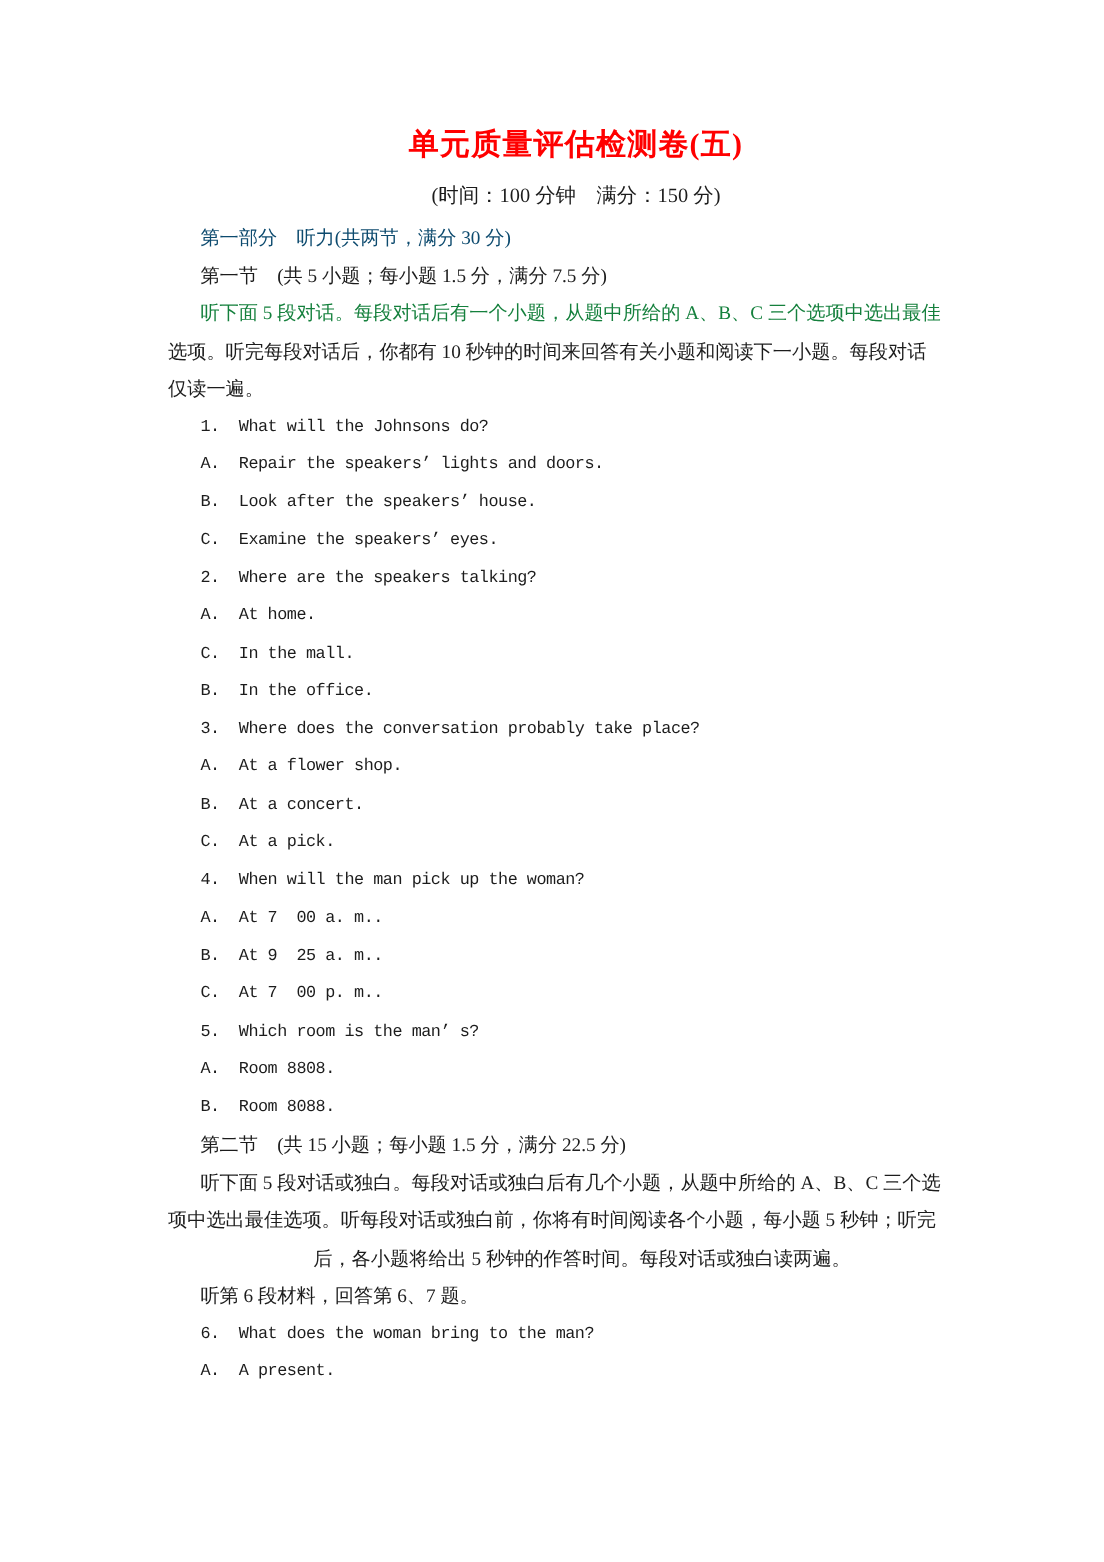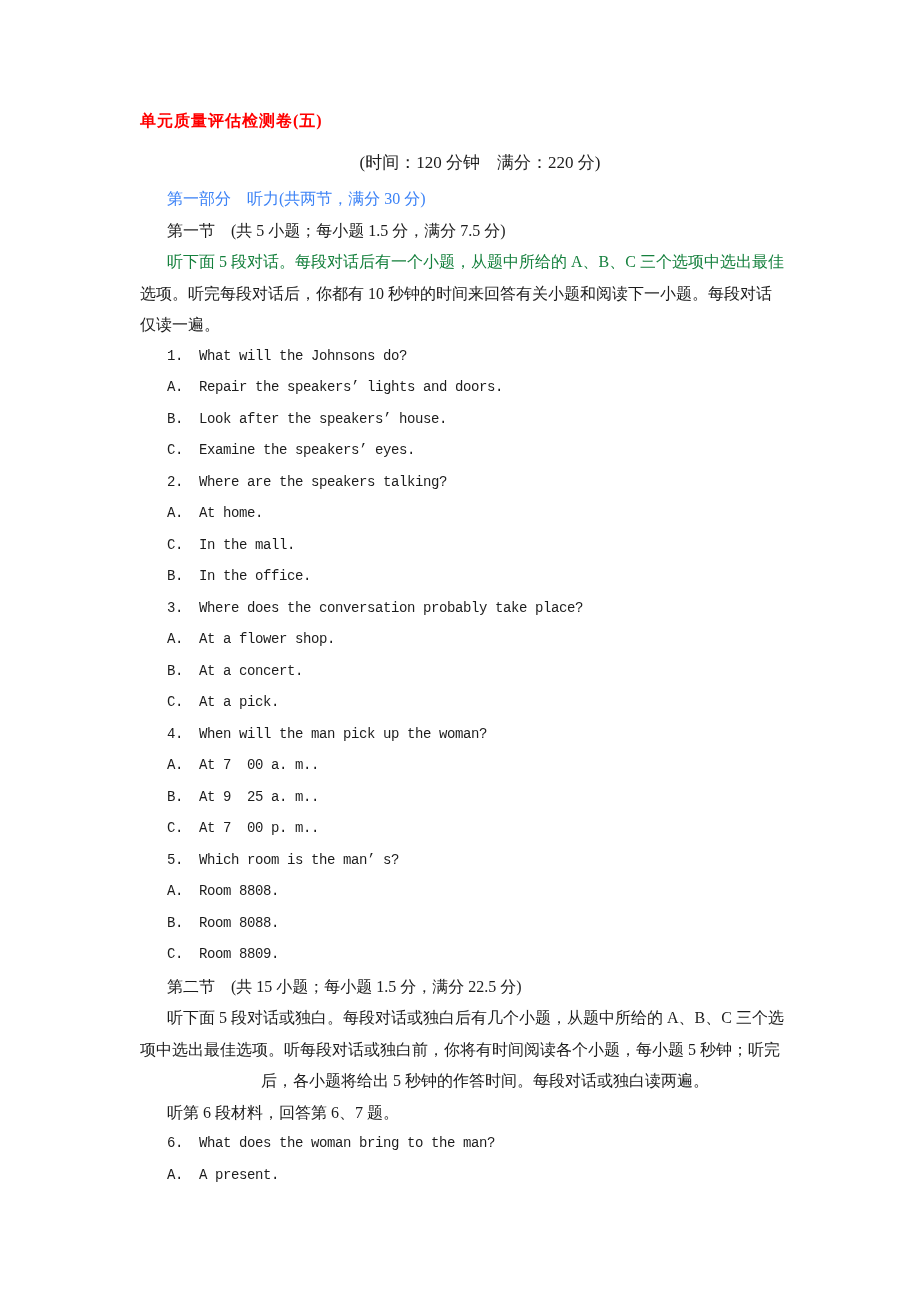--- a/index.html
+++ b/index.html
@@ -12,24 +12,24 @@
     width: 920px;
     height: 1302px;
     background: #ffffff;
     overflow: hidden;
   }
   .doc-title {
     position: absolute;
     top: 104px;
     left: 140px;
     width: 680px;
-    text-align: left;
+    text-align: center;
     font-family: "Liberation Serif", "DejaVu Serif", serif;
     font-weight: bold;
-    font-size: 16px;
+    font-size: 25px;
     line-height: 34px;
     letter-spacing: 1px;
   }
   .doc-subtitle {
     position: absolute;
     top: 149px;
     left: 140px;
     width: 680px;
     text-align: center;
     font-family: "Liberation Serif", "DejaVu Serif", serif;
@@ -58,23 +58,23 @@
   }
   .line.indent {
     padding-left: 27px;
   }
 </style>
 </head>
 <body>
 
 <div class="page" style="background: rgb(255, 255, 255);">
   <div class="doc-title" style="color: rgb(255, 0, 0);">单元质量评估检测卷(五)</div>
-  <div class="doc-subtitle" style="color: rgb(28, 28, 28);">(时间：120 分钟　满分：220 分)</div>
+  <div class="doc-subtitle" style="color: rgb(28, 28, 28);">(时间：100 分钟　满分：150 分)</div>
   <div class="exam-body">
-      <div class="line cn indent" style="color: #3b82f6;">第一部分　听力(共两节，满分 30 分)</div>
+      <div class="line cn indent" style="color: #0c4a6e;">第一部分　听力(共两节，满分 30 分)</div>
       <div class="line cn indent" style="color: rgb(28, 28, 28);">第一节　(共 5 小题；每小题 1.5 分，满分 7.5 分)</div>
       <div class="line cn indent" style="color: #15803d;">听下面 5 段对话。每段对话后有一个小题，从题中所给的 A、B、C 三个选项中选出最佳</div>
       <div class="line cn" style="color: rgb(28, 28, 28);">选项。听完每段对话后，你都有 10 秒钟的时间来回答有关小题和阅读下一小题。每段对话</div>
       <div class="line cn" style="color: rgb(28, 28, 28);">仅读一遍。</div>
       <div class="line en indent" style="color: rgb(28, 28, 28);">1.  What will the Johnsons do?</div>
       <div class="line en indent" style="color: rgb(28, 28, 28);">A.  Repair the speakers’ lights and doors.</div>
       <div class="line en indent" style="color: rgb(28, 28, 28);">B.  Look after the speakers’ house.</div>
       <div class="line en indent" style="color: rgb(28, 28, 28);">C.  Examine the speakers’ eyes.</div>
       <div class="line en indent" style="color: rgb(28, 28, 28);">2.  Where are the speakers talking?</div>
       <div class="line en indent" style="color: rgb(28, 28, 28);">A.  At home.</div>
@@ -84,21 +84,20 @@
       <div class="line en indent" style="color: rgb(28, 28, 28);">A.  At a flower shop.</div>
       <div class="line en indent" style="color: rgb(28, 28, 28);">B.  At a concert.</div>
       <div class="line en indent" style="color: rgb(28, 28, 28);">C.  At a pick.</div>
       <div class="line en indent" style="color: rgb(28, 28, 28);">4.  When will the man pick up the woman?</div>
       <div class="line en indent" style="color: rgb(28, 28, 28);">A.  At 7  00 a. m..</div>
       <div class="line en indent" style="color: rgb(28, 28, 28);">B.  At 9  25 a. m..</div>
       <div class="line en indent" style="color: rgb(28, 28, 28);">C.  At 7  00 p. m..</div>
       <div class="line en indent" style="color: rgb(28, 28, 28);">5.  Which room is the man’ s?</div>
       <div class="line en indent" style="color: rgb(28, 28, 28);">A.  Room 8808.</div>
       <div class="line en indent" style="color: rgb(28, 28, 28);">B.  Room 8088.</div>
-      <div class="line en indent" style="color: rgb(28, 28, 28);">C.  Room 8809.</div>
       <div class="line cn indent" style="color: rgb(28, 28, 28);">第二节　(共 15 小题；每小题 1.5 分，满分 22.5 分)</div>
       <div class="line cn indent" style="color: rgb(28, 28, 28);">听下面 5 段对话或独白。每段对话或独白后有几个小题，从题中所给的 A、B、C 三个选</div>
       <div class="line cn" style="color: rgb(28, 28, 28);">项中选出最佳选项。听每段对话或独白前，你将有时间阅读各个小题，每小题 5 秒钟；听完</div>
       <div class="line cn" style="color: rgb(28, 28, 28); text-align: center;">后，各小题将给出 5 秒钟的作答时间。每段对话或独白读两遍。</div>
       <div class="line cn indent" style="color: rgb(28, 28, 28);">听第 6 段材料，回答第 6、7 题。</div>
       <div class="line en indent" style="color: rgb(28, 28, 28);">6.  What does the woman bring to the man?</div>
       <div class="line en indent" style="color: rgb(28, 28, 28);">A.  A present.</div>
     </div>
 </div>
 

